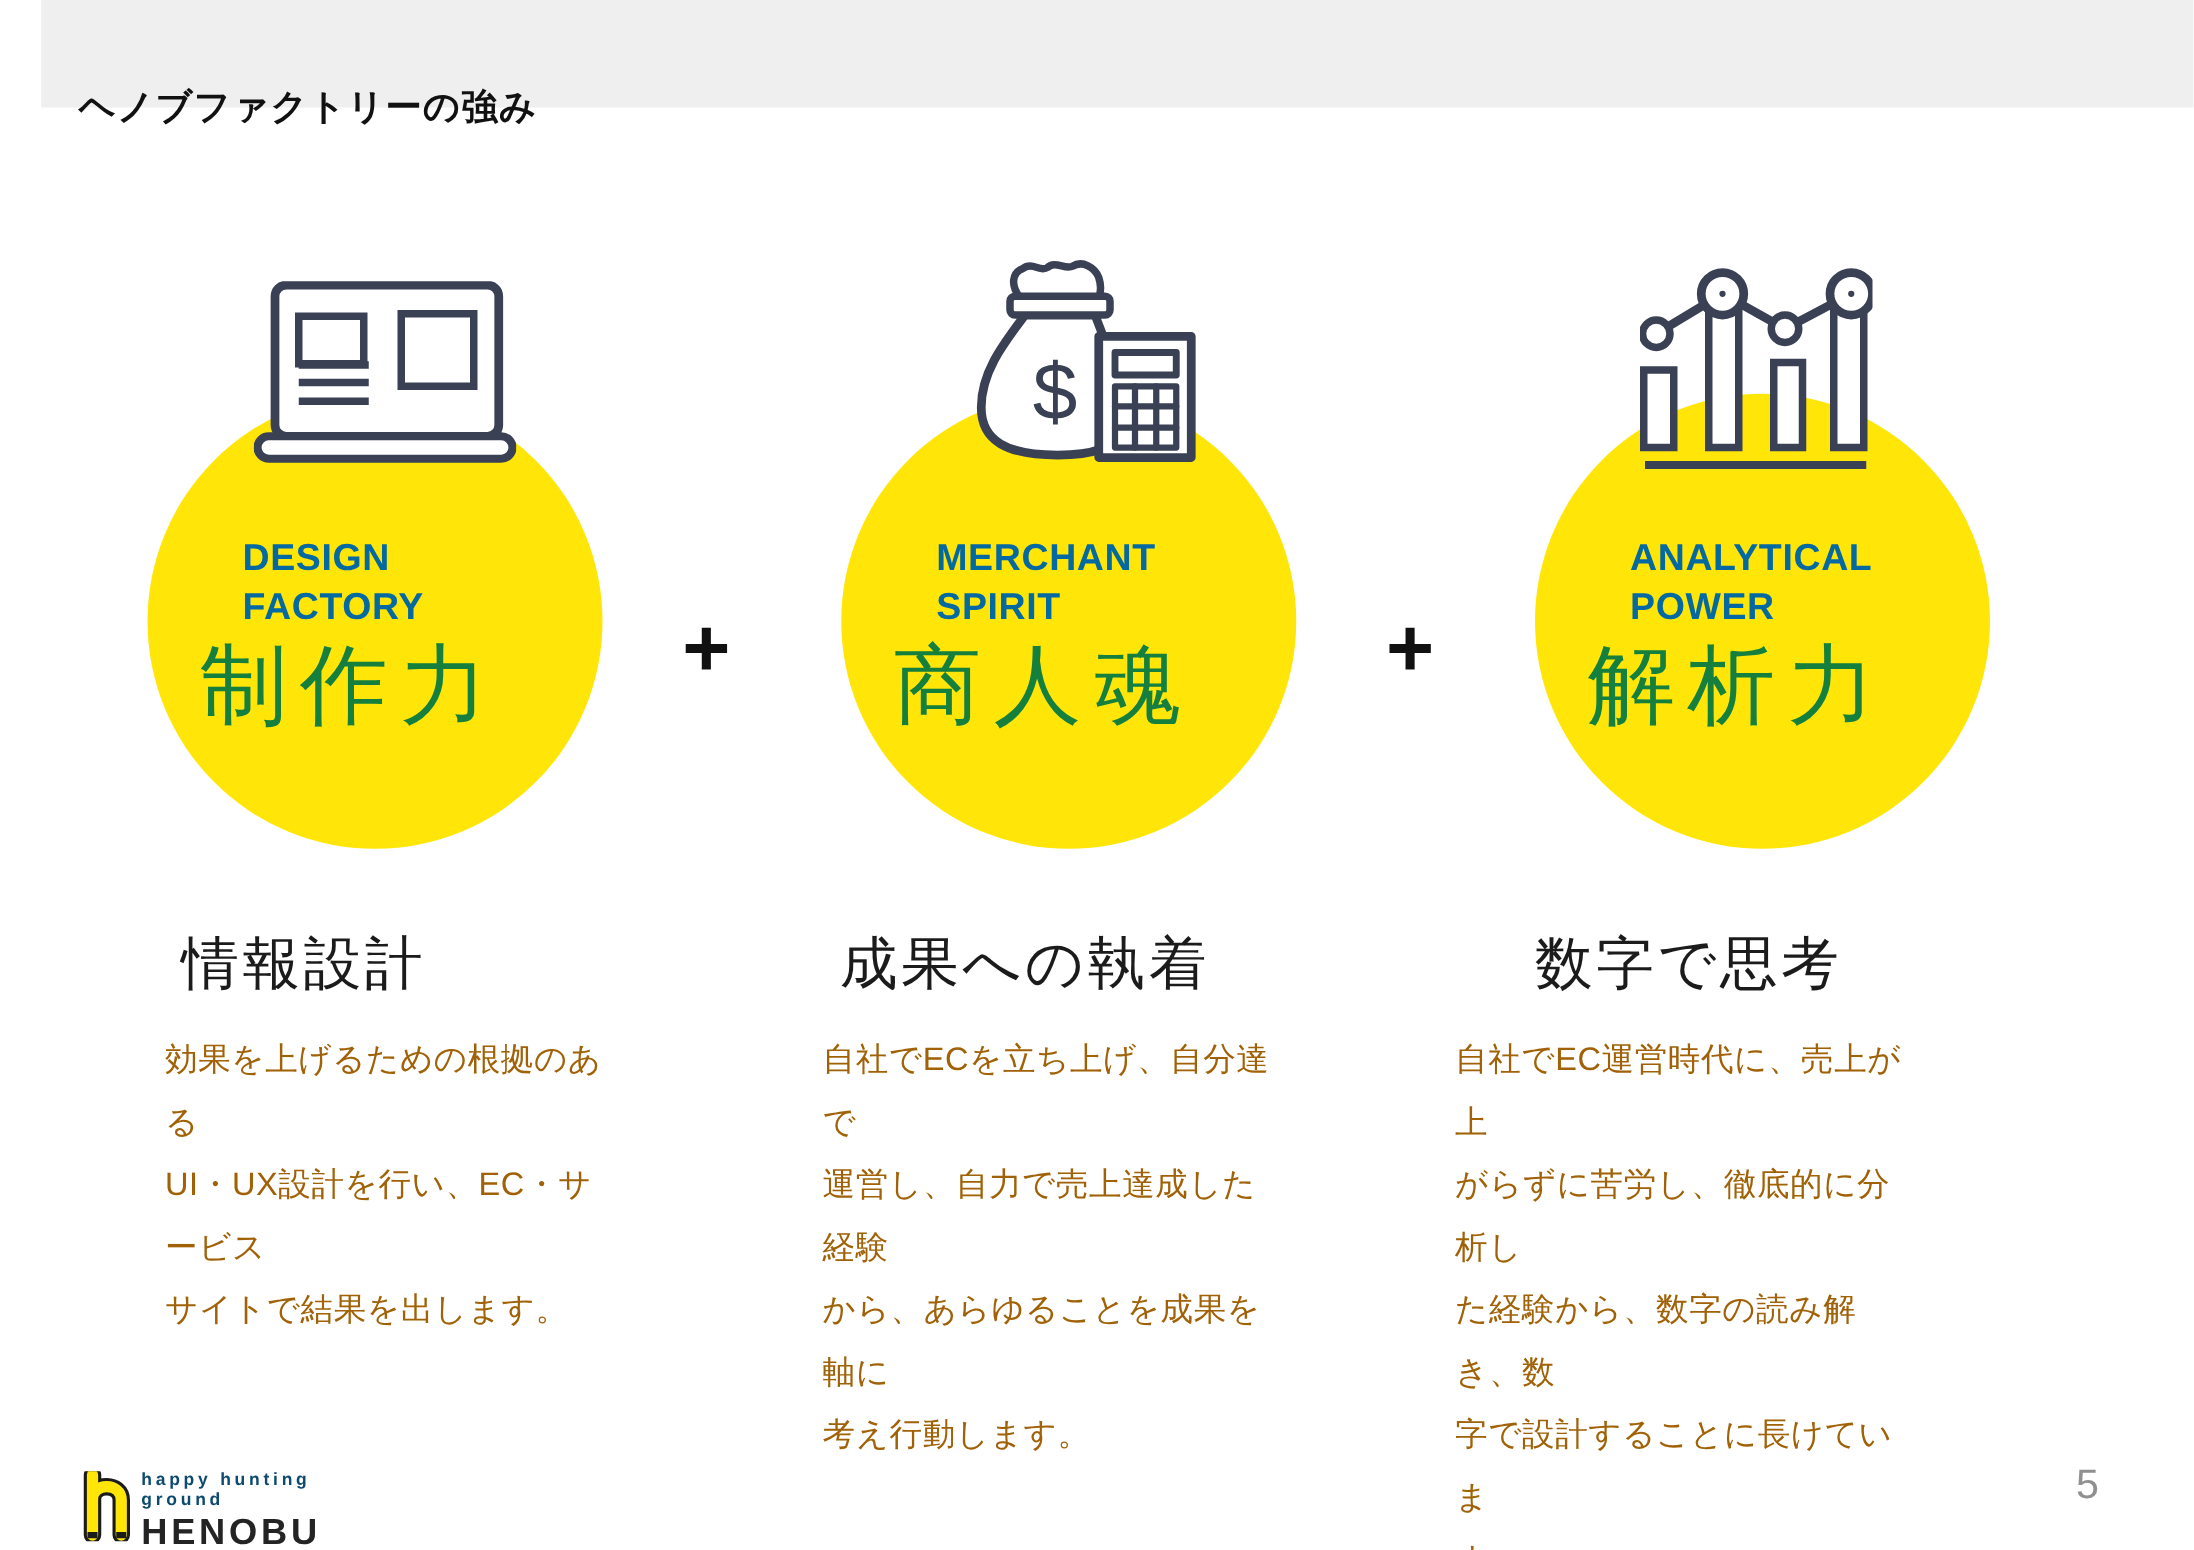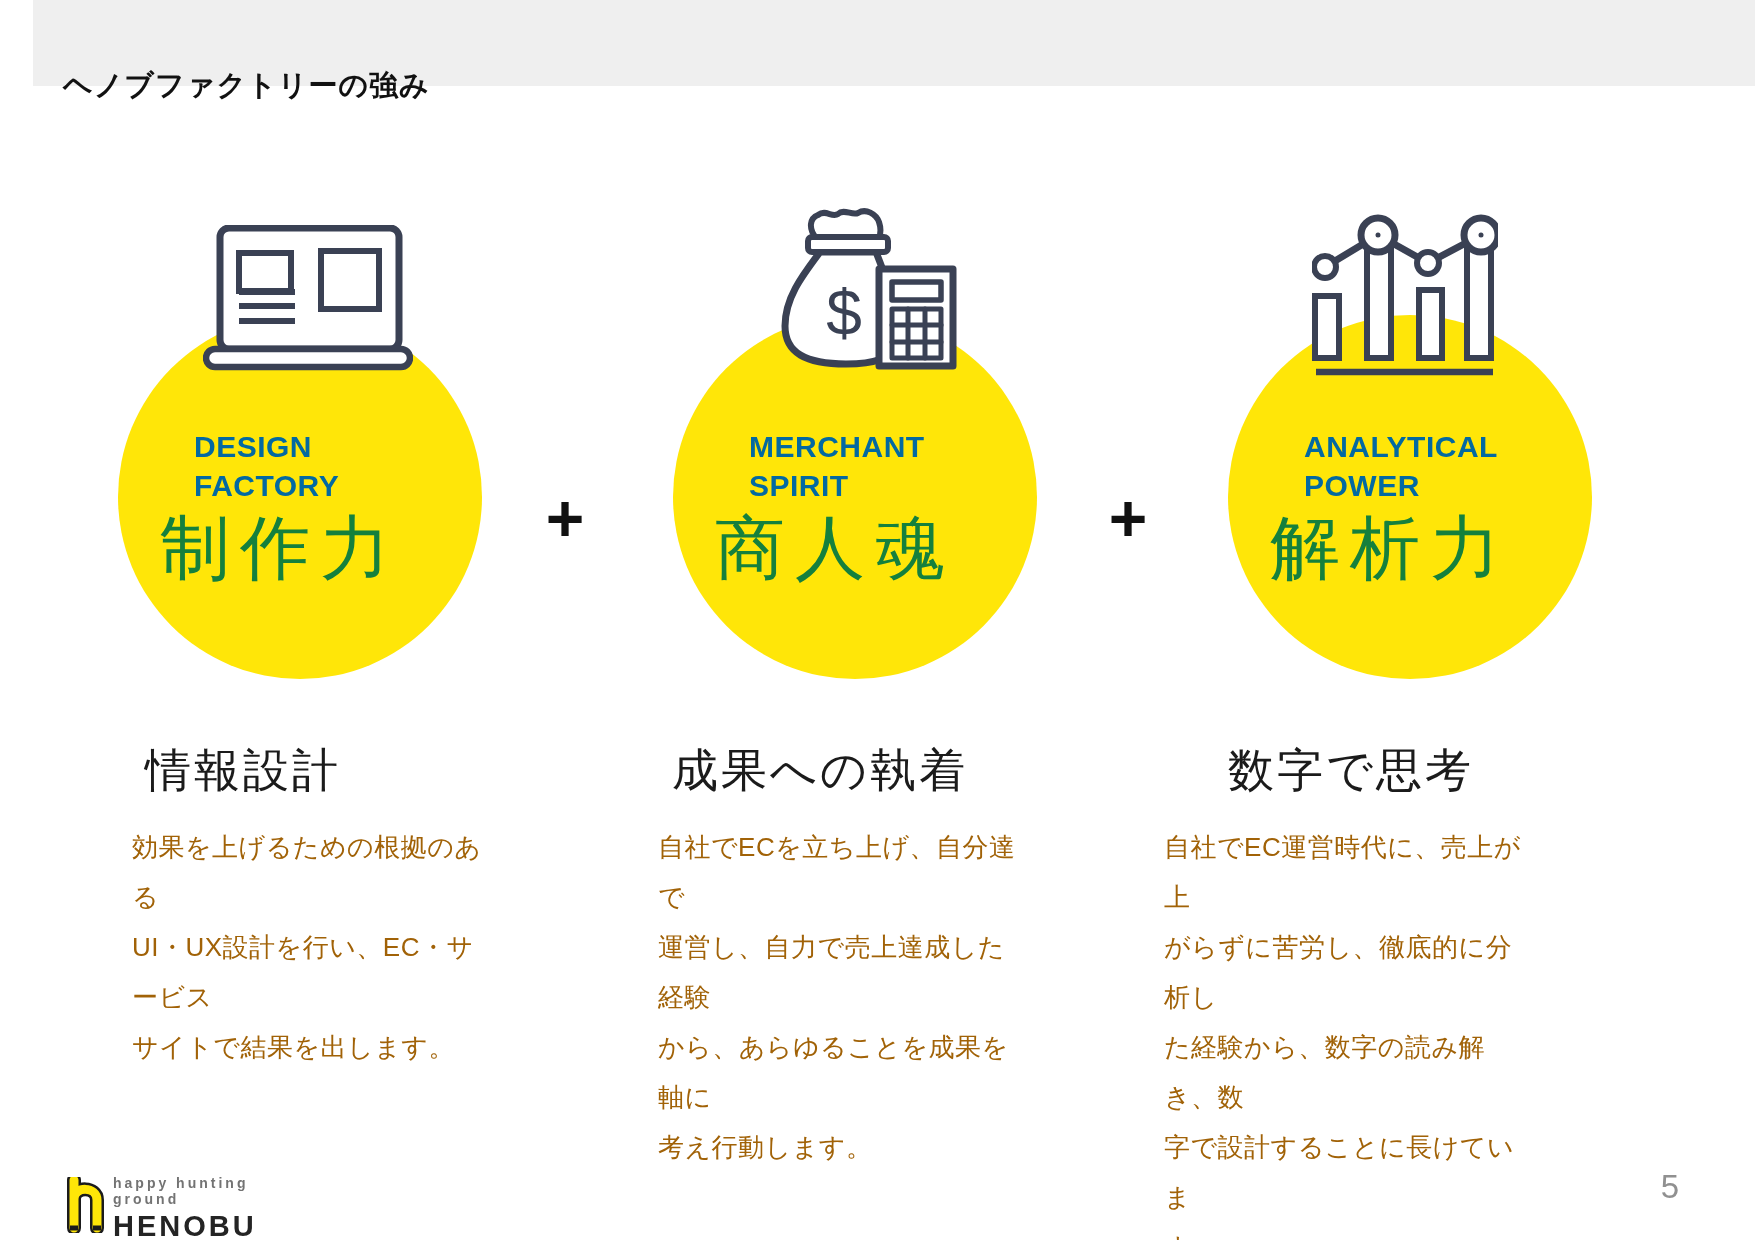--- a/index.html
+++ b/index.html
@@ -32,21 +32,21 @@
                letter-spacing:3px;white-space:nowrap;margin-left:15px;}
   .h1{left:130px;} .h2{left:657px;} .h3{left:1213px;}
   .col-body{position:absolute;top:822px;width:360px;font-size:26px;color:#a16207;
             line-height:50px;white-space:pre-line;letter-spacing:0.5px;}
   .b1{left:132px;} .b2{left:658px;} .b3{left:1164px;}
 
   
   .footer{position:absolute;left:65px;top:1175px;height:60px;}
   .footer-icon{position:absolute;left:0;top:2px;}
   .footer-text{position:absolute;left:48px;top:0;}
-  .footer-tagline{font-size:14px;font-weight:700;letter-spacing:3px;color:#737373;}
+  .footer-tagline{font-size:14px;font-weight:700;letter-spacing:3px;color:#0c4a6e;}
   .footer-brand{margin-top:3px;font-size:29px;font-weight:700;letter-spacing:3px;
                 word-spacing:16px;color:#242424;}
   .page-number{position:absolute;left:1645px;top:1168px;width:50px;text-align:center;
                font-size:33px;font-weight:400;color:#909090;}
   svg{display:block;}
 </style>
 </head>
 <body>
 
 <div class="stage">

